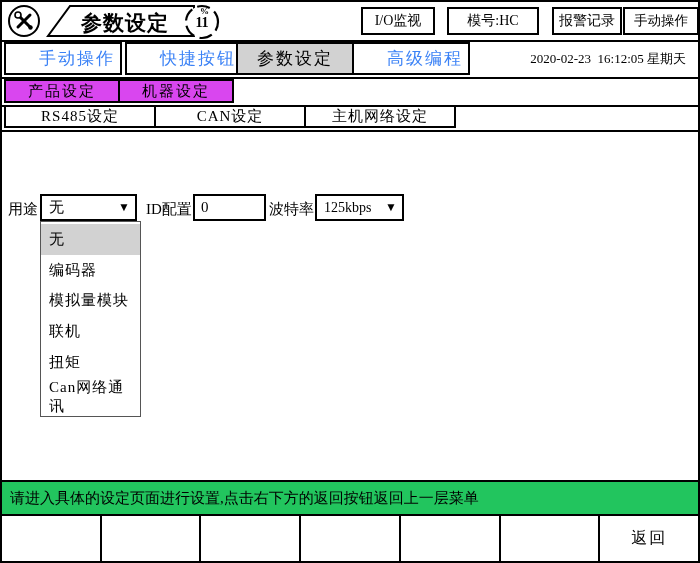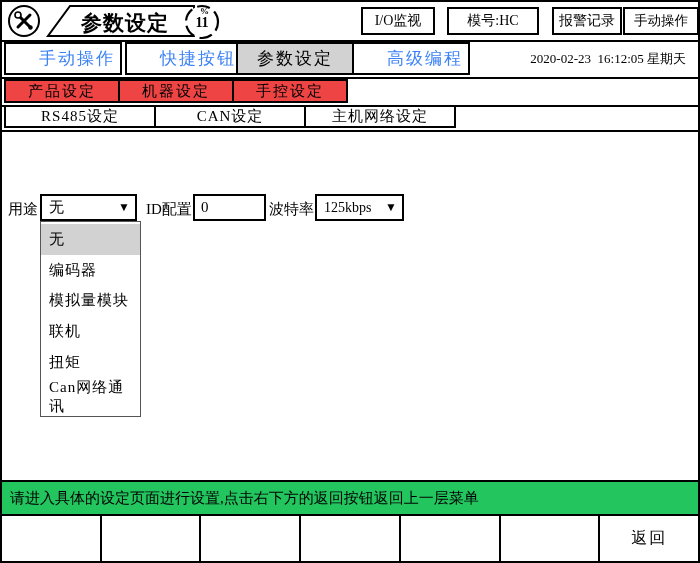--- a/index.html
+++ b/index.html
@@ -28,21 +28,21 @@
   .row1{position:absolute;left:0;top:40px;width:100%;height:35px;border-bottom:2px solid #000;}
   .mtab{position:absolute;top:0;height:33px;width:118px;border:2px solid #000;box-sizing:border-box;
         background:#fff;display:flex;align-items:center;justify-content:center;
         font-size:17px;letter-spacing:2px;}
   .dim{color:#3b82f6;padding-left:28px;}
   .sel{background:#d2d2d2;}
   .datetime{position:absolute;right:12px;top:8px;font-size:13px;white-space:pre;}
 
   .row2{position:absolute;left:0;top:77px;width:100%;height:26px;border-bottom:2px solid #000;}
   .ctab{position:absolute;top:0;height:24px;width:116px;border:2px solid #000;box-sizing:border-box;
-        background:#ef4444;display:flex;align-items:center;justify-content:center;
+        background:#d946ef;display:flex;align-items:center;justify-content:center;
         font-size:15px;letter-spacing:2px;}
 
   .row3{position:absolute;left:0;top:103px;width:100%;height:25px;border-bottom:2px solid #000;}
   .stab{position:absolute;top:0;height:23px;width:152px;border:2px solid #000;box-sizing:border-box;
         background:#fff;display:flex;align-items:center;justify-content:center;
         font-size:15px;letter-spacing:1px;}
 
   
   .flabel{position:absolute;top:198px;font-size:15px;}
   .l-usage{left:6px;}
@@ -108,21 +108,20 @@
     <div class="mtab dim" style="left:2px">手动操作</div>
     <div class="mtab dim" style="left:123px">快捷按钮</div>
     <div class="mtab sel" style="left:234px">参数设定</div>
     <div class="mtab dim" style="left:350px">高级编程</div>
     <div class="datetime">2020-02-23  16:12:05 星期天</div>
   </div>
 
   <div class="row2">
     <div class="ctab" style="left:2px">产品设定</div>
     <div class="ctab sel" style="left:116px">机器设定</div>
-    <div class="ctab" style="left:230px">手控设定</div>
   </div>
 
   <div class="row3">
     <div class="stab" style="left:2px">RS485设定</div>
     <div class="stab" style="left:302px">主机网络设定</div>
     <div class="stab sel" style="left:152px">CAN设定</div>
   </div>
 
   <div class="flabel l-usage">用途</div>
   <div class="selbox sb-usage">

